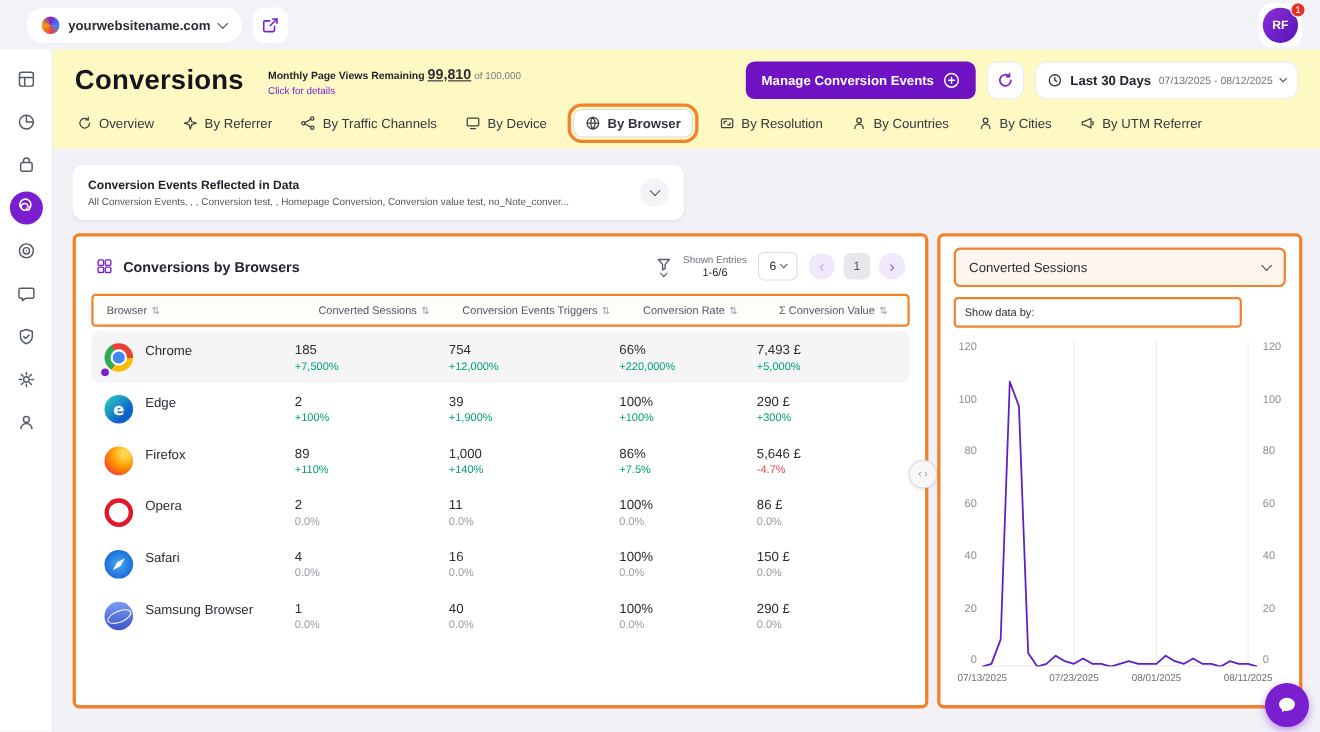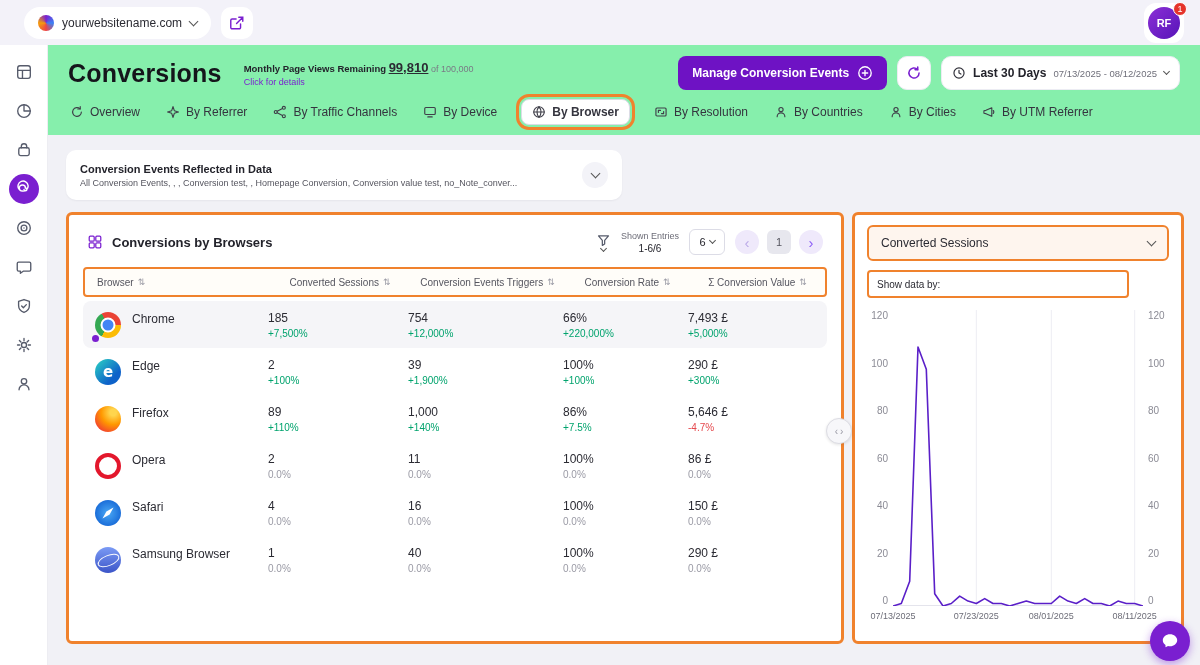--- a/index.html
+++ b/index.html
@@ -7,35 +7,35 @@
   body { font-family:"Liberation Sans",sans-serif; background:#f1f1f6; position:relative; overflow:hidden; color:#23232b; }
   .ic { display:inline-flex; align-items:center; justify-content:center; }
   .ic svg { display:block; }
   .chev { width:7px; height:7px; border-right:1.6px solid #555; border-bottom:1.6px solid #555; transform:rotate(45deg); margin-top:-3px; flex-shrink:0; }
   .chev.sm { width:5px; height:5px; }
 
   
   .topbar { position:absolute; top:0; left:0; width:1200px; height:45px; background:#f3f2f9; display:flex; align-items:center; padding:0 16px; gap:10px; }
   .site-pill { display:flex; align-items:center; gap:8px; background:#fff; border-radius:17px; height:32px; padding:0 14px; margin-left:8px; cursor:pointer; }
   .site-fav { width:16px; height:16px; border-radius:50%; background:conic-gradient(#7a1fd0,#3b82f6,#ef4444,#f59e0b,#7a1fd0); }
-  .site-pill .name { font-size:12px; font-weight:normal; color:#2b2b33; }
+  .site-pill .name { font-size:12px; font-weight:bold; color:#2b2b33; }
   .ext-pill { width:32px; height:32px; background:#fff; border-radius:10px; display:flex; align-items:center; justify-content:center; cursor:pointer; }
   .ext-pill svg { width:16px; height:16px; }
   .avatar-wrap { margin-left:auto; background:#fff; border-radius:12px; padding:4px; position:relative; cursor:pointer; }
   .avatar { width:32px; height:32px; border-radius:50%; background:linear-gradient(135deg,#8b2fd6,#5714b8); color:#fff; font-size:11px; font-weight:bold; display:flex; align-items:center; justify-content:center; }
   .badge { position:absolute; top:-1px; right:-3px; background:#e5332a; color:#fff; font-size:9px; min-width:14px; height:14px; border-radius:7px; display:flex; align-items:center; justify-content:center; padding:0 3px; border:1.5px solid #fff; }
 
   
   .sidebar { position:absolute; top:45px; left:0; width:48px; height:620px; background:#fff; border-right:1px solid #ededf2; display:flex; flex-direction:column; align-items:center; padding-top:12px; gap:9px; }
   .side-icon { width:30px; height:30px; border-radius:50%; display:flex; align-items:center; justify-content:center; cursor:pointer; }
   .side-icon svg { width:18px; height:18px; }
   .side-icon.active { background:#7a1fd0; }
 
   
-  .header-band { position:absolute; top:45px; left:48px; width:1152px; height:90px; background:#86efac; }
+  .header-band { position:absolute; top:45px; left:48px; width:1152px; height:90px; background:#fef9c3; }
   .header-row { display:flex; align-items:center; padding:11px 20px 0 20px; }
   .page-title { font-size:25px; font-weight:bold; color:#15151b; letter-spacing:.2px; }
   .quota { margin-left:22px; }
   .quota .line1 { font-size:9.5px; }
   .quota .lab { font-weight:bold; color:#23232b; }
   .quota .val { font-weight:bold; font-size:13px;text-decoration:underline; }
   .quota .tot { color:#7a7a85; font-size:9px; }
   .quota .link { color:#7a1fd0; font-size:9px; margin-top:2px; cursor:pointer; }
   .manage-btn { margin-left:auto; background:#6e12c4; color:#fff; height:34px; border:none; border-radius:8px; display:flex; align-items:center; gap:8px; padding:0 14px; font-size:12px; font-weight:bold; cursor:pointer; font-family:inherit; }
   .manage-btn svg { width:16px; height:16px; }

